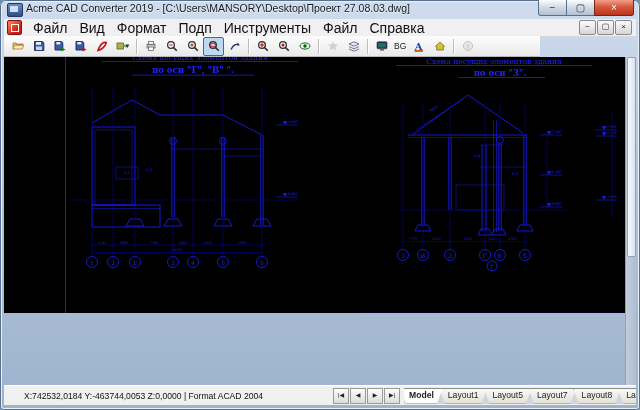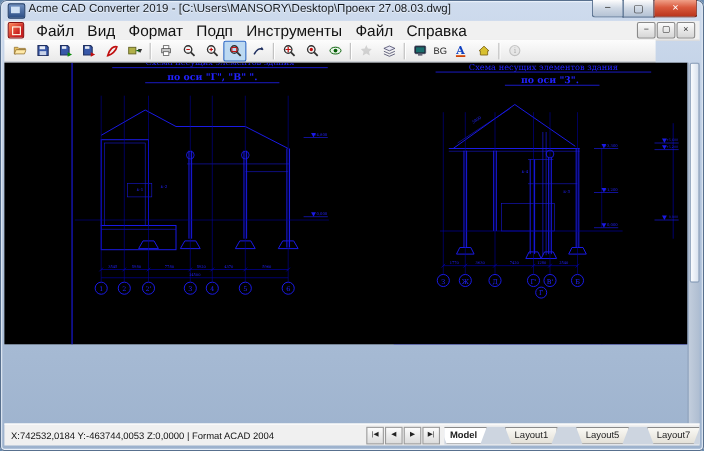--- a/index.html
+++ b/index.html
@@ -24,44 +24,44 @@
   #menubar{position:absolute;left:4px;top:19px;width:632px;height:17px;background:#f0f0f0;
     border-bottom:1px solid #d8d8d8;display:flex;align-items:center;}
   #menu-file-icon{width:13px;height:13px;margin:0 5px 0 3px;border-radius:2px;
     background:linear-gradient(135deg,#ff8a5a,#c81e1e 70%);border:1px solid #8a1010;position:relative;}
   #menu-file-icon:after{content:"";position:absolute;left:3px;top:3px;width:6px;height:6px;border:1px solid #ffe;}
   .menu-item{font-size:14px;color:#111;padding:0 6px;line-height:16px;white-space:nowrap;}
   #mdi-controls{position:absolute;right:4px;top:1px;display:flex;gap:1px;}
   .mdibtn{width:15px;height:13px;font-size:8px;line-height:12px;text-align:center;color:#222;
     background:linear-gradient(180deg,#fbfbfb,#d6d6d6);border:1px solid #8a8a8a;border-radius:2px;}
   
-  #toolbar{position:absolute;left:4px;top:36px;width:592px;height:21px;
+  #toolbar{position:absolute;left:4px;top:36px;width:536px;height:21px;
     background:linear-gradient(180deg,#fdfdfd,#e9e9e9);border-bottom:1px solid #b8b8b8;
     display:flex;align-items:center;padding-left:3px;box-sizing:border-box;text-align:center;}
   .tbtn{width:19px;height:17px;display:flex;align-items:center;justify-content:center;border:1px solid transparent;border-radius:2px;}
   .tbtn.active{background:#bcd9f2;border-color:#316ac5;}
   .tbtn.disabled{opacity:.45;filter:grayscale(1);}
   .tb-divider{width:1px;height:15px;background:#bdbdbd;margin:0 3px;box-shadow:1px 0 0 #fff;}
   .tb-caret{font-size:7px;color:#333;margin-left:-2px;}
   .tb-text{font-size:8.5px;color:#222;padding:0 2px;}
   
   #canvas{position:absolute;left:4px;top:57px;width:621px;height:256px;background:#000;overflow:hidden;}
   #vscroll{position:absolute;left:625px;top:57px;width:11px;height:328px;
     background:linear-gradient(90deg,#c3cedd,#aebdd1);border-left:1px solid #8fa2bc;box-sizing:border-box;}
   #vscroll .thumb{position:absolute;left:1px;top:0;width:9px;height:200px;border-radius:2px;
     background:linear-gradient(90deg,#fafcfe,#d9e2ee);border:1px solid #8fa2bc;box-sizing:border-box;}
   .ctxt{font-family:"DejaVu Serif",serif;}
   
   #statusbar{position:absolute;left:4px;top:385px;width:632px;height:19px;background:#f0f0f0;
     border-top:1px solid #fff;display:flex;align-items:center;overflow:hidden;}
-  #status-coords{font-size:8.6px;color:#111;padding-left:6px;white-space:nowrap;flex:1 1 auto;}
+  #status-coords{font-size:8.6px;color:#111;padding-left:20px;white-space:nowrap;flex:1 1 auto;}
   .navbtn{width:14px;height:14px;font-size:6px;line-height:13px;text-align:center;color:#222;
     background:linear-gradient(180deg,#fcfcfc,#dcdcdc);border:1px solid #9a9a9a;margin-left:1px;flex:0 0 auto;}
   #tabs{display:flex;height:16px;margin-left:4px;flex:0 0 auto;width:232px;overflow:hidden;
-    align-items:stretch;background:#cdd5e0;gap:20px;}
+    align-items:stretch;background:#cdd5e0;}
   .tab{clip-path:polygon(0 0,100% 0,calc(100% - 6px) 100%,6px 100%);
     background:linear-gradient(180deg,#fbfaf6,#e2dfd6);box-shadow:inset 0 0 0 1px #8a8a8a;
     font-size:8.6px;color:#222;padding:0 9px;line-height:15px;margin-left:-4px;white-space:nowrap;}
   .tab.active{background:#ffffff;font-weight:bold;z-index:2;}
 </style>
 </head>
 <body>
 
 <div id="stage">
 

